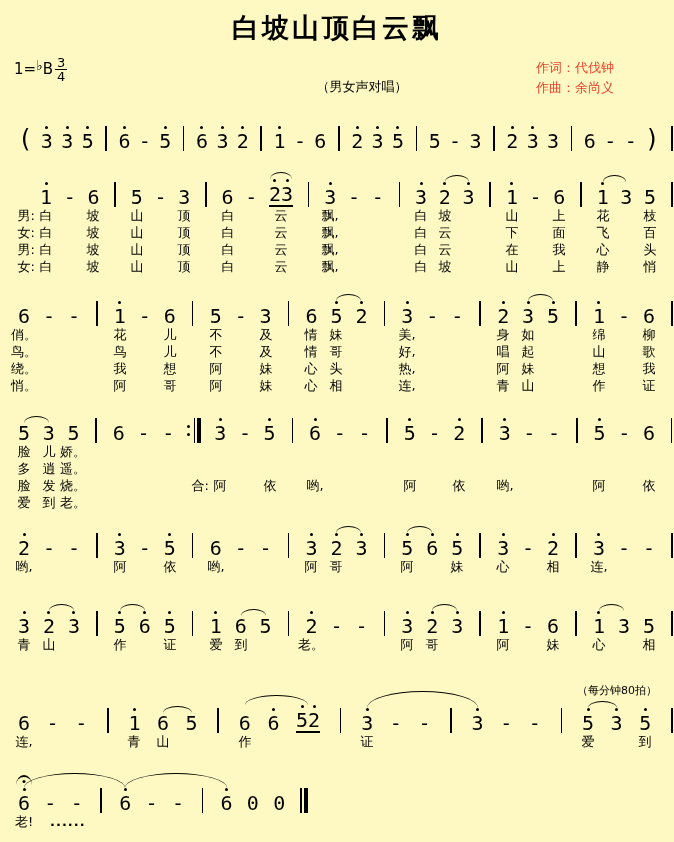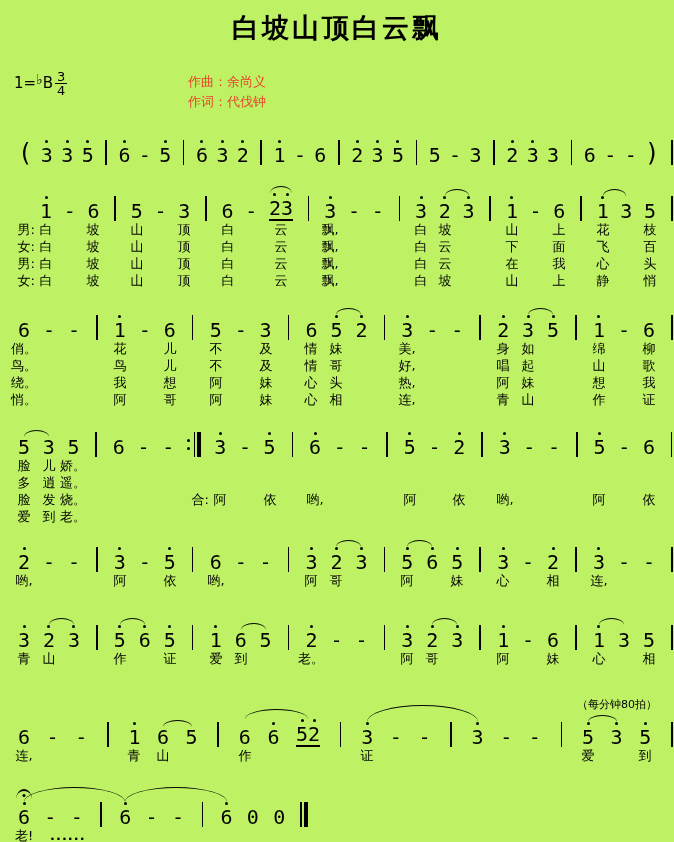--- a/index.html
+++ b/index.html
@@ -1,19 +1,19 @@
 <!DOCTYPE html>
 <html><head>
 <meta charset="utf-8">
 <style>
   html,body{margin:0;padding:0;background:#fff;}
   body{width:674px;height:842px;font-family:"DejaVu Sans",sans-serif;color:#000;}
-  .page{position:relative;width:674px;height:842px;overflow:hidden;box-sizing:border-box;padding:10px 8px 16px 8px;background:#bef264;}
+  .page{position:relative;width:674px;height:842px;overflow:hidden;box-sizing:border-box;padding:10px 8px 16px 8px;background:#fef9c3;}
   .title{text-align:center;font-size:27px;font-weight:bold;letter-spacing:3px;line-height:32px;margin:2px 0 0 0;}
-  .header-row{display:grid;grid-template-columns:180px 1fr 130px;height:62px;margin-top:20px;}
+  .header-row{display:grid;grid-template-columns:180px 1fr 130px;height:62px;margin-top:6px;}
   .keysig{font-size:15px;line-height:18px;padding-left:6px;margin-top:6px;white-space:nowrap;}
   .flat{font-size:14px;vertical-align:4px;}
   .frac{display:inline-block;vertical-align:-7px;margin-left:2px;text-align:center;}
   .frac .ft{display:block;font-size:13px;line-height:13px;border-bottom:1.3px solid #000;padding:0 2px;}
   .frac .fb{display:block;font-size:13px;line-height:13px;}
   .tempo{display:flex;align-items:flex-end;gap:6px;font-size:13px;padding-left:6px;margin-top:5px;white-space:nowrap;}
   .qnote{position:relative;width:9px;height:17px;display:inline-block;}
   .qnote::before{content:'';position:absolute;bottom:0;left:0;width:6px;height:4.5px;background:#000;border-radius:50%;transform:rotate(-20deg);}
   .qnote::after{content:'';position:absolute;right:1.5px;bottom:2px;width:1.5px;height:14px;background:#000;}
   .subtitle{align-self:center;text-align:center;font-size:13px;padding-top:12px;}
@@ -47,23 +47,24 @@
 <body>
 
 <div class="page">
   <div class="title">白坡山顶白云飘</div>
   <div class="header-row">
     <div>
       <div class="keysig">
         <span>1=</span><span class="flat">♭</span><span>B</span><span class="frac"><span class="ft">3</span><span class="fb">4</span></span>
       </div>
     </div>
+    <div class="subtitle">（男女声对唱）</div>
     <div class="credits">
+      <div style="color: rgb(232, 67, 44);">作词：代伐钟</div>
       <div style="color: rgb(232, 67, 44);">作曲：余尚义</div>
-      <div style="color: rgb(232, 67, 44);">作词：代伐钟</div>
     </div>
   </div>
   <div id="score">
       <div class="score-line" style="width: 100%; margin-bottom: 16px;">
         <div class="notes-row" style="padding-top: 6px;">
           <span class="tok paren">(</span>
           <span class="tok">
             <span class="digits">
               <span class="digit">
                 <span class="odot"></span>

